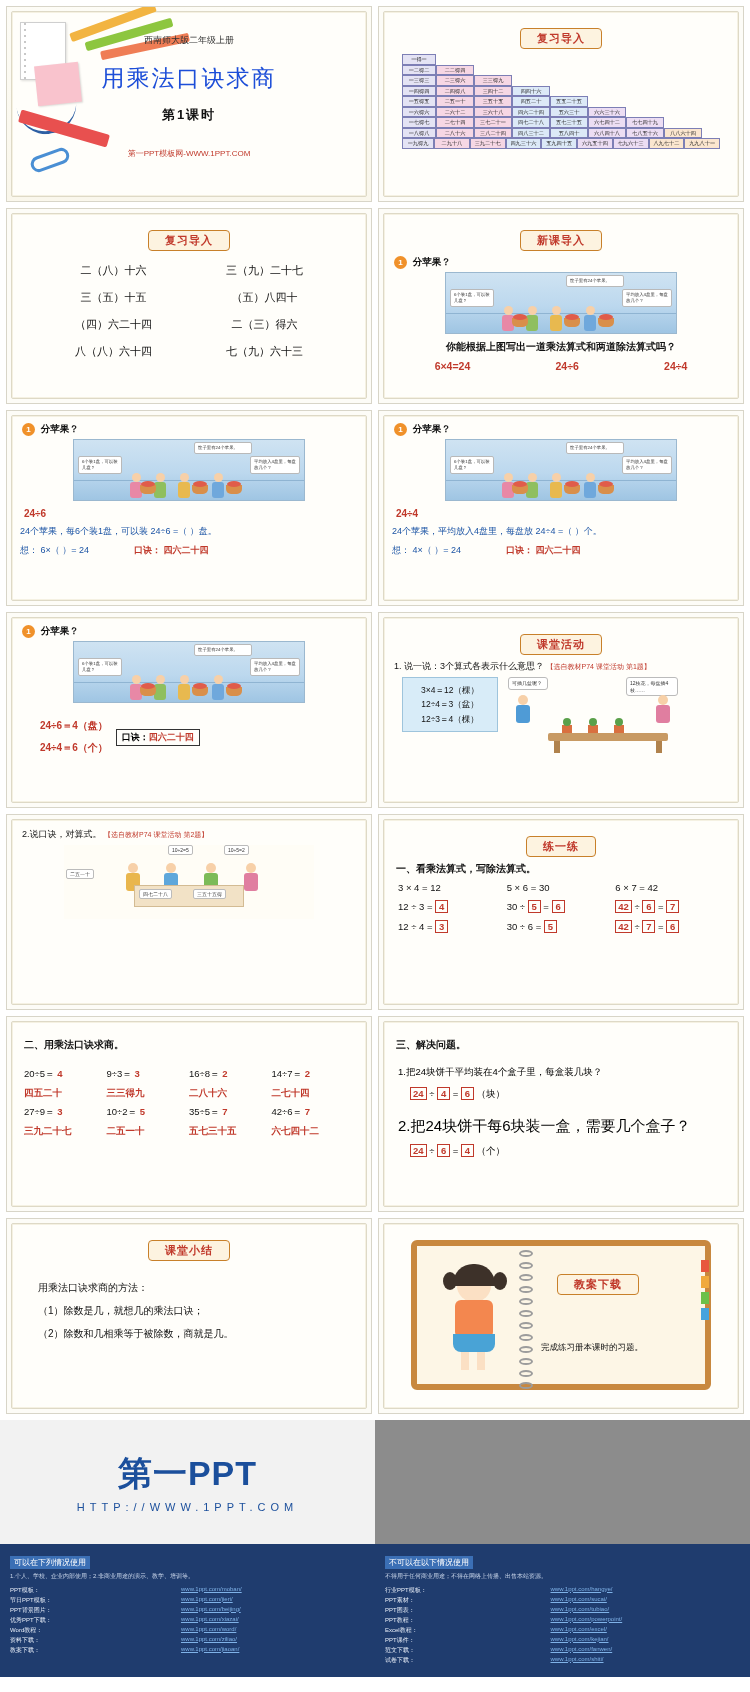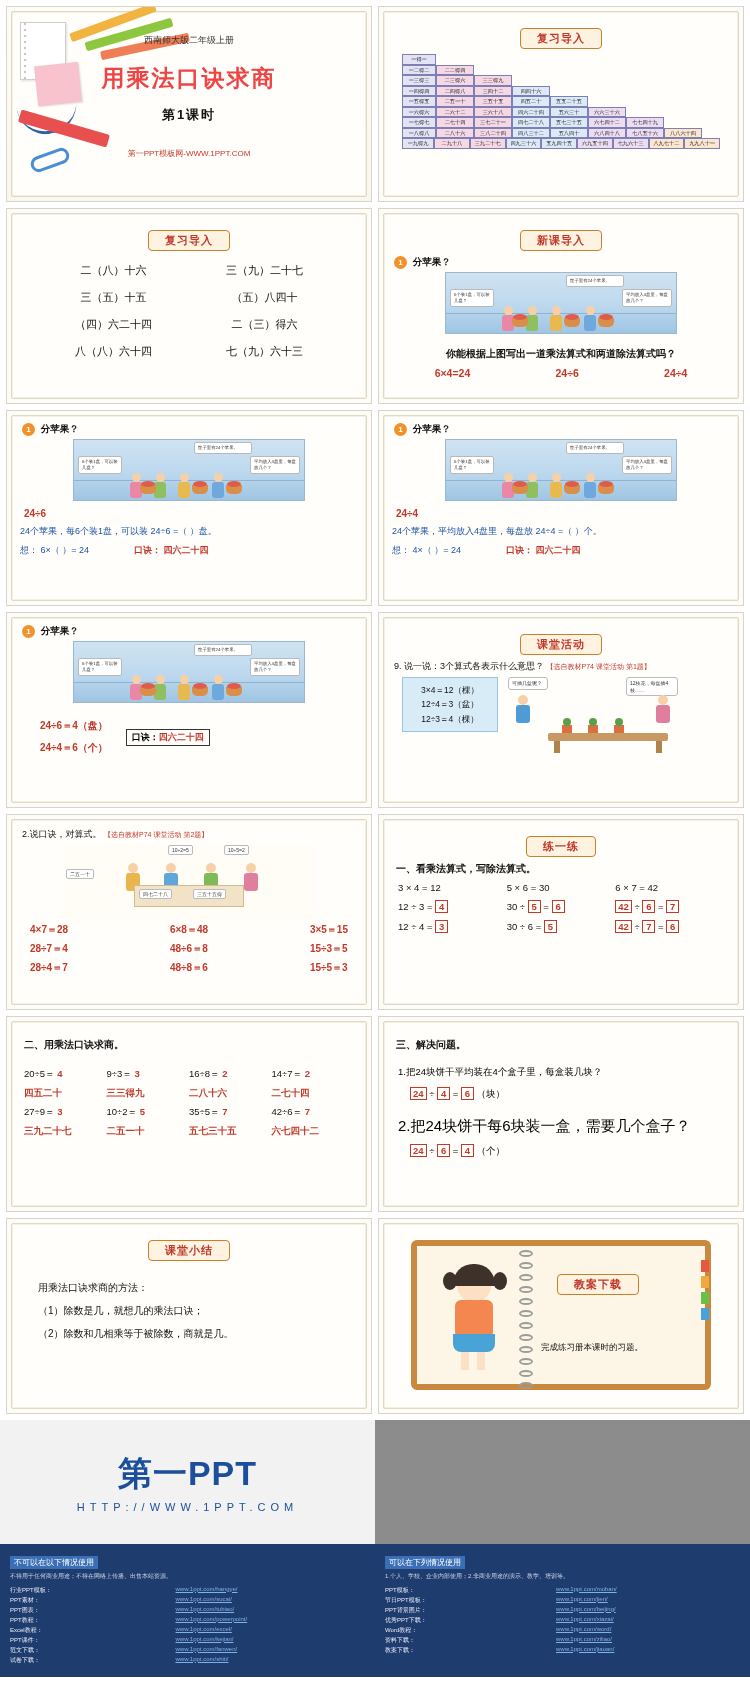--- a/index.html
+++ b/index.html
@@ -84,21 +84,21 @@
   .cover .clip {
     position: absolute; left: 18px; top: 140px; width: 40px; height: 16px;
     border: 3px solid #4a8fd4; border-radius: 8px; transform: rotate(-20deg);
   }
   .cover .swoosh {
     position: absolute; left: 6px; top: 88px; width: 60px; height: 34px;
     border-bottom: 3px solid #2e5fa3; border-radius: 0 0 40px 40px; transform: rotate(-8deg);
   }
   .cover-text { position: absolute; left: 0; right: 0; top: 22px; text-align: center; }
   .cover-sub { font-size: 9px; color: #333; margin-bottom: 16px; }
-  .cover-title { font-size: 23px; font-weight: bold; color: #ef4444; letter-spacing: 2px; }
+  .cover-title { font-size: 23px; font-weight: normal; color: #1d4ed8; letter-spacing: 2px; }
   .cover-lesson { font-size: 13px; font-weight: bold; color: #111; margin-top: 12px; letter-spacing: 2px; }
   .cover-site { font-size: 8px; color: #c0392b; margin-top: 24px; }
 
   
   .mtable { margin: 2px auto 0; width: 318px; }
   .mrow { display: flex; justify-content: flex-start; }
   .mcell {
     font-size: 5.2px;
     color: #222;
     border: 0.5px solid #7d7fb5;
@@ -153,21 +153,21 @@
     position: absolute; width: 16px; height: 9px; background: #d98f4a;
     border-radius: 0 0 5px 5px; bottom: 6px;
   }
   .basket:after {
     content:""; position:absolute; left:1px; top:-4px; width:14px; height:6px;
     background:#e05c4a; border-radius:50%;
   }
   .bk1 { left: 66px; } .bk2 { left: 118px; } .bk3 { left: 152px; }
 
   
-  .q-line { font-size: 10px; font-weight: bold; color: #111; text-align: center; margin-top: 13px; }
+  .q-line { font-size: 10px; font-weight: bold; color: #111; text-align: center; margin-top: 6px; }
   .eq-row { display: flex; justify-content: space-around; margin-top: 6px; font-size: 10.5px; color: #c0392b; font-weight: bold; }
   .num-badge {
     display: inline-block; width: 13px; height: 13px; line-height: 13px; border-radius: 50%;
     background: #f0912a; color: #fff; font-size: 8px; text-align: center; font-weight: bold;
     margin-right: 3px; vertical-align: middle;
   }
   .topic { font-size: 9.5px; font-weight: bold; color: #111; margin: 1px 0 3px 2px; }
   .small-red { color: #c0392b; font-size: 10px; font-weight: bold; }
   .line-txt { font-size: 9px; color: #111; margin-top: 6px; }
   .blue { color: #1d55a5; }
@@ -552,39 +552,39 @@
                 <div class="body"></div>
               </div>
           <div class="kid k4">
                 <div class="head"></div>
                 <div class="body"></div>
               </div>
           <div class="basket bk1"></div>
           <div class="basket bk2"></div>
           <div class="basket bk3"></div>
         </div>
-        <div style="display:flex;align-items:center;gap:18px;margin-top:16px;margin-left:20px;">
+        <div style="display:flex;align-items:center;gap:8px;margin-top:16px;margin-left:20px;">
           <div>
             <div class="small-red" style="margin-bottom:8px;">24÷6＝4（盘）</div>
             <div class="small-red">24÷4＝6（个）</div>
           </div>
           <div class="kou-box">
             <span>口诀：</span><span class="kou">四六二十四</span>
           </div>
         </div>
       </div>
         </div>
     </div>
 
     <div class="slide">
       <div class="paper">
           <div class="inner">
         <div class="ribbon-wrap"><span class="ribbon">课堂活动</span></div>
         <div class="act-q">
-          <span>9. 说一说：3个算式各表示什么意思？</span>
+          <span>1. 说一说：3个算式各表示什么意思？</span>
           <span class="ref">【选自教材P74 课堂活动 第1题】</span>
         </div>
         <div class="act-row">
           <div class="act-panel">
             <div>3×4＝12（棵）</div>
             <div>12÷4＝3（盆）</div>
             <div>12÷3＝4（棵）</div>
           </div>
           <div class="act-scene">
             <div class="bub-s" style="left:2px;top:0px;width:40px;">可插几盆呢？</div>
@@ -632,37 +632,20 @@
               </div>
           <div class="kid9" style="left:180px;">
                 <div class="h"></div>
                 <div class="b" style="background:#e07ea0;"></div>
               </div>
           <div class="desk9">
             <div class="bubsm" style="left:4px;top:3px;">四七二十八</div>
             <div class="bubsm" style="left:58px;top:3px;">三五十五得</div>
           </div>
         </div>
-        <div style="display:flex;justify-content:space-between;padding:0 10px;margin-top:4px;">
-          <div>
-            <div class="small-red" style="margin-bottom:5px;">4×7＝28</div>
-            <div class="small-red" style="margin-bottom:5px;">28÷7＝4</div>
-            <div class="small-red">28÷4＝7</div>
-          </div>
-          <div>
-            <div class="small-red" style="margin-bottom:5px;">6×8＝48</div>
-            <div class="small-red" style="margin-bottom:5px;">48÷6＝8</div>
-            <div class="small-red">48÷8＝6</div>
-          </div>
-          <div>
-            <div class="small-red" style="margin-bottom:5px;">3×5＝15</div>
-            <div class="small-red" style="margin-bottom:5px;">15÷3＝5</div>
-            <div class="small-red">15÷5＝3</div>
-          </div>
-        </div>
       </div>
         </div>
     </div>
 
     <div class="slide">
       <div class="paper">
           <div class="inner">
         <div class="ribbon-wrap"><span class="ribbon">练一练</span></div>
         <div class="prac-h">一、看乘法算式，写除法算式。</div>
         <div class="prac-grid3">
@@ -823,20 +806,40 @@
     <div class="footer-top">
       <div class="f-left">
         <div class="logo-main">
           <span>第</span><span class="dash">一</span><span class="ppt">PPT</span>
         </div>
         <div class="logo-sub">HTTP://WWW.1PPT.COM</div>
       </div>
       <div class="f-right"></div>
     </div>
     <div class="f-bottom">
+      <div class="f-col">
+        <div class="f-head">可以在下列情况使用</div>
+        <div class="f-note">1.个人、学校、企业内部使用；2.非商业用途的演示、教学、培训等。</div>
+        <div class="f-links">
+          <span class="lb">PPT模板：</span>
+            <span class="lk">www.1ppt.com/moban/</span>
+          <span class="lb">节日PPT模板：</span>
+            <span class="lk">www.1ppt.com/jieri/</span>
+          <span class="lb">PPT背景图片：</span>
+            <span class="lk">www.1ppt.com/beijing/</span>
+          <span class="lb">优秀PPT下载：</span>
+            <span class="lk">www.1ppt.com/xiazai/</span>
+          <span class="lb">Word教程：</span>
+            <span class="lk">www.1ppt.com/word/</span>
+          <span class="lb">资料下载：</span>
+            <span class="lk">www.1ppt.com/ziliao/</span>
+          <span class="lb">教案下载：</span>
+            <span class="lk">www.1ppt.com/jiaoan/</span>
+        </div>
+      </div>
       <div class="f-col">
         <div class="f-head">不可以在以下情况使用</div>
         <div class="f-note">不得用于任何商业用途；不得在网络上传播、出售本站资源。</div>
         <div class="f-links">
           <span class="lb">行业PPT模板：</span>
             <span class="lk">www.1ppt.com/hangye/</span>
           <span class="lb">PPT素材：</span>
             <span class="lk">www.1ppt.com/sucai/</span>
           <span class="lb">PPT图表：</span>
             <span class="lk">www.1ppt.com/tubiao/</span>
@@ -845,36 +848,16 @@
           <span class="lb">Excel教程：</span>
             <span class="lk">www.1ppt.com/excel/</span>
           <span class="lb">PPT课件：</span>
             <span class="lk">www.1ppt.com/kejian/</span>
           <span class="lb">范文下载：</span>
             <span class="lk">www.1ppt.com/fanwen/</span>
           <span class="lb">试卷下载：</span>
             <span class="lk">www.1ppt.com/shiti/</span>
         </div>
       </div>
-      <div class="f-col">
-        <div class="f-head">可以在下列情况使用</div>
-        <div class="f-note">1.个人、学校、企业内部使用；2.非商业用途的演示、教学、培训等。</div>
-        <div class="f-links">
-          <span class="lb">PPT模板：</span>
-            <span class="lk">www.1ppt.com/moban/</span>
-          <span class="lb">节日PPT模板：</span>
-            <span class="lk">www.1ppt.com/jieri/</span>
-          <span class="lb">PPT背景图片：</span>
-            <span class="lk">www.1ppt.com/beijing/</span>
-          <span class="lb">优秀PPT下载：</span>
-            <span class="lk">www.1ppt.com/xiazai/</span>
-          <span class="lb">Word教程：</span>
-            <span class="lk">www.1ppt.com/word/</span>
-          <span class="lb">资料下载：</span>
-            <span class="lk">www.1ppt.com/ziliao/</span>
-          <span class="lb">教案下载：</span>
-            <span class="lk">www.1ppt.com/jiaoan/</span>
-        </div>
-      </div>
     </div>
   </div>
 
 </div>
 
 </body></html>

